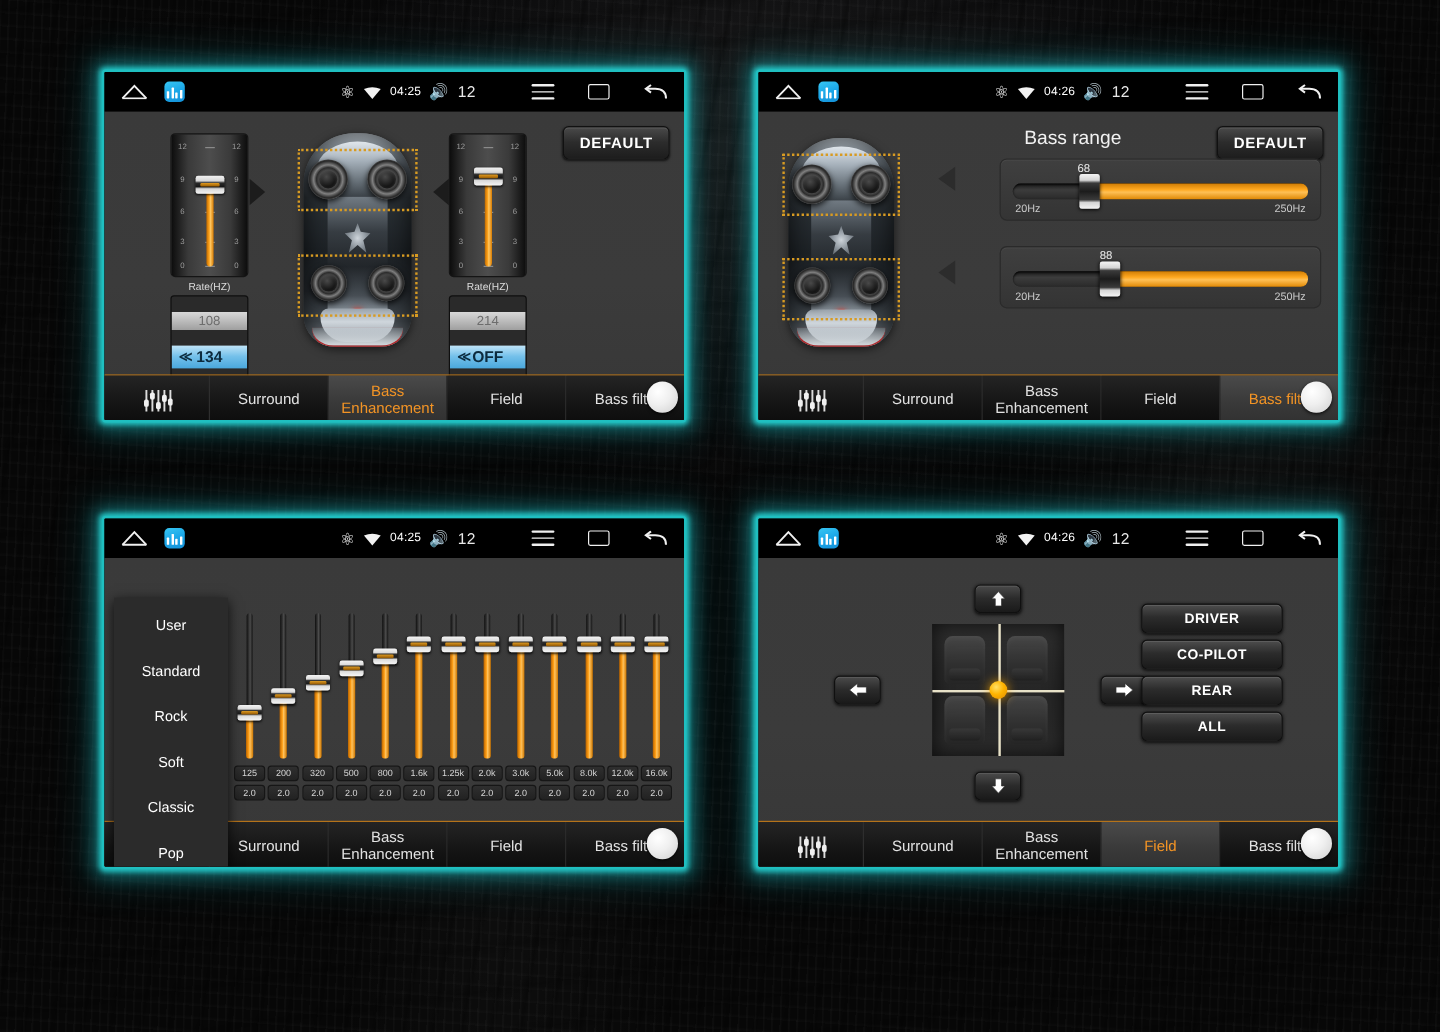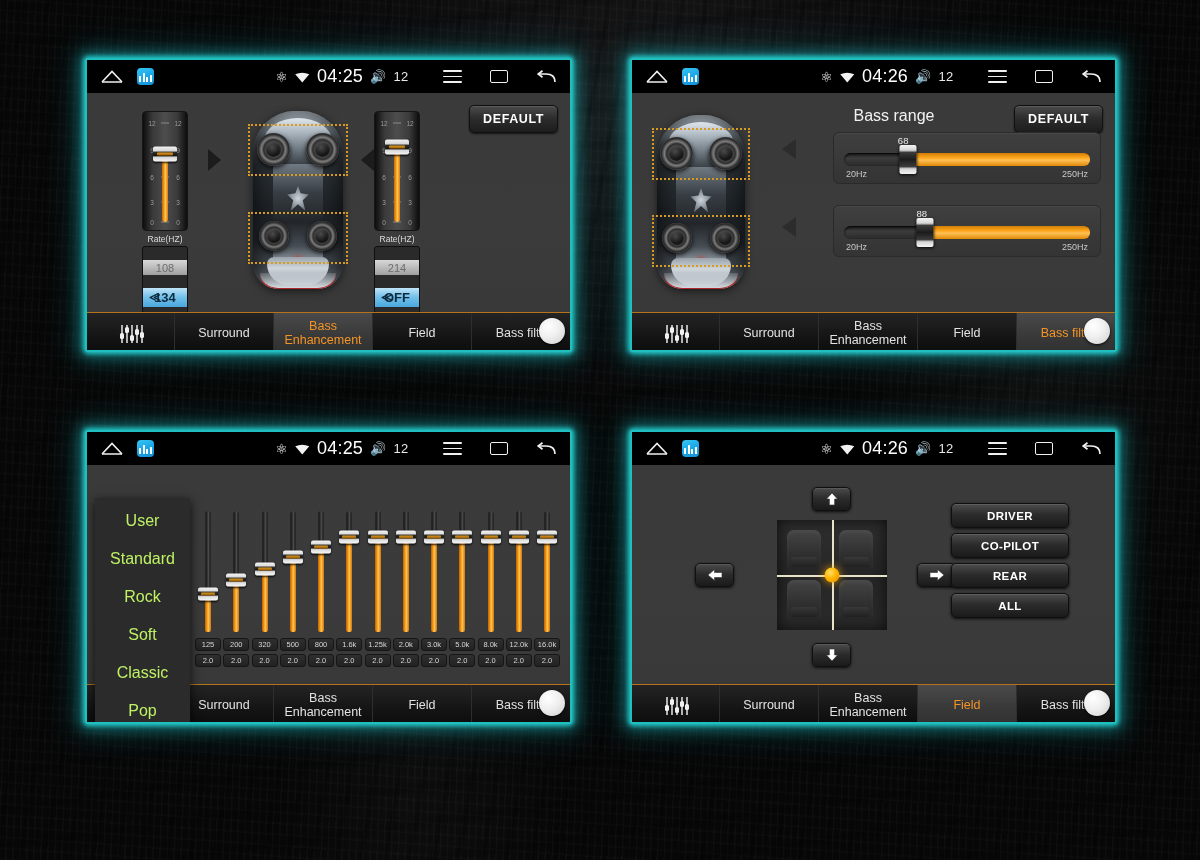--- a/index.html
+++ b/index.html
@@ -72,21 +72,21 @@
   .app-icon i:nth-child(3){height:4.5px;} .app-icon i:nth-child(4){height:7px;}
   .sb-center {
     position: absolute; left: 50%; transform: translateX(-40%);
     display: flex; align-items: center; gap: 7px; font-size: 13.5px; letter-spacing: .2px;
   }
   .sb-right {
     position: absolute; right: 14px; display: flex; align-items: center; gap: 28px;
   }
   .bt-icon { font-size: 14px; line-height: 1; }
   .wifi-icon { width: 15px; height: 11px; }
-  .time-txt { font-size: 18px; font-weight: 400; }
+  .time-txt { font-size: 10px; font-weight: 400; }
   .vol-icon { font-size: 13px; }
   .vol-num { font-size: 13px; color: #e8e8e8; }
   .menu-icon { width: 19px; height: 13px; display:flex; flex-direction:column; justify-content:space-between; }
   .menu-icon span { display:block; height:1.6px; background:#f0f0f0; border-radius:1px; }
   .recents-icon { width: 18px; height: 13px; border: 1.7px solid #f0f0f0; border-radius: 2px; }
   .back-icon { width: 20px; height: 14px; }
 
   
   .screen {
     position: relative; height: 261px;
@@ -124,21 +124,21 @@
   
   .default-btn {
     position: absolute; right: 12px; top: 12px;
     padding: 6px 13px; border-radius: 5px;
     background: linear-gradient(180deg, #4a4a4a 0%, #2c2c2c 48%, #1d1d1d 100%);
     border: 1px solid #111; color: #fff; font-size: 12.5px; font-weight: bold;
     letter-spacing: .6px; box-shadow: 0 1px 2px rgba(0,0,0,.7), inset 0 1px 0 rgba(255,255,255,.1);
   }
 
   
-  .vslider-wrap { position: absolute; top: 18px; width: 46px; }
+  .vslider-wrap { position: absolute; top: 18px; width: 65px; }
   .vslider-wrap.left  { left: 55px; }
   .vslider-wrap.right { left: 287px; }
   .vtrackbox {
     height: 120px; border-radius: 4px; position: relative;
     background: linear-gradient(90deg, #0d0d0d 0%, #3a3a3a 22%, #4d4d4d 50%, #3a3a3a 78%, #0d0d0d 100%);
     border: 1px solid #151515;
   }
   .vtick {
     position: absolute; width: 100%; display: flex; align-items: center;
     justify-content: space-between; font-size: 6.5px; color: #9a9a9a;
@@ -299,21 +299,21 @@
     color: #e6e6e6; font-size: 13px;
   }
   .caret-up { width: 11px; height: 7px; }
   .preset-menu {
     position: absolute; left: 8px; top: 33px; width: 95px;
     background: #2b2b2b; box-shadow: 0 3px 10px rgba(0,0,0,.8);
     z-index: 7; padding: 4px 0;
   }
   .preset-item {
     height: 38px; display: flex; align-items: center; justify-content: center;
-    color: #bef264; font-size: 16px;
+    color: #ffffff; font-size: 12px;
   }
   .eq-actions {
     position: absolute; right: 12px; top: 9px; display: flex; align-items: center; gap: 12px;
   }
   .all-lbl { color: #8c8c8c; font-size: 12.5px; }
   .act-btn {
     padding: 5px 14px; border-radius: 4px; color: #fff; font-size: 12.5px; font-weight: bold;
     background: linear-gradient(180deg, #3d3d3d 0%, #232323 50%, #151515 100%);
     border: 1px solid #0e0e0e; box-shadow: 0 1px 2px rgba(0,0,0,.7);
   }

